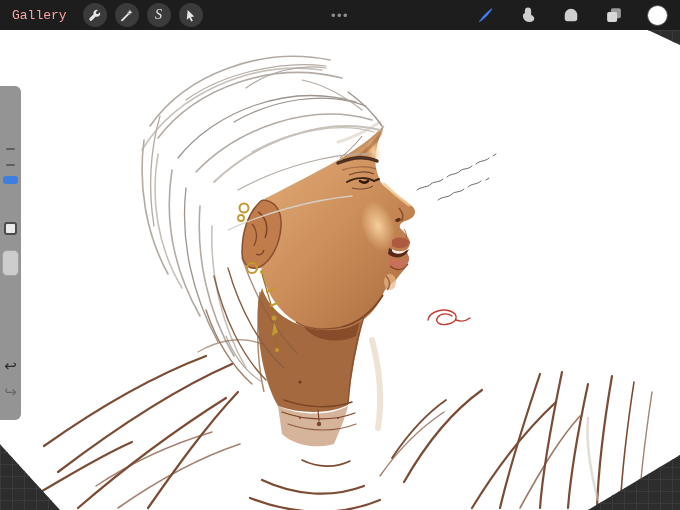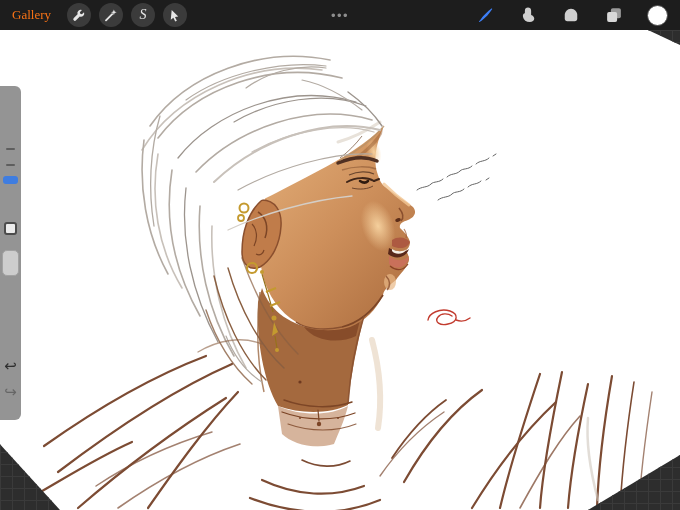--- a/index.html
+++ b/index.html
@@ -27,22 +27,22 @@
   .corner-br { left:588px; top:455px; width:92px; height:55px;
                clip-path:polygon(100% 0, 100% 100%, 0 100%); }
   .corner-tr { left:648px; top:30px; width:32px; height:15px;
                clip-path:polygon(0 0, 100% 0, 100% 100%); }
 
   
   .topbar { position:absolute; left:0; top:0; width:680px; height:30px;
             background:#1d1d1d; z-index:20; display:flex; align-items:center;
             justify-content:space-between; padding:0 12px; }
   .tb-left { display:flex; align-items:center; gap:8px; }
-  .gallery-btn { background:none; border:none; color:#f97316; font-size:13px;
-                 font-family:Liberation Serif, serif; padding:0 8px 0 0; cursor:pointer; }
+  .gallery-btn { background:none; border:none; color:#fca5a5; font-size:13px;
+                 font-family:Liberation Mono, monospace; padding:0 8px 0 0; cursor:pointer; }
   .circle-btn { width:24px; height:24px; border-radius:50%; border:none;
                 background:#3b3b3b; display:flex; align-items:center;
                 justify-content:center; cursor:pointer; padding:0; }
   .sel-s { font-family:"Liberation Serif", serif; font-style:italic;
            font-size:14px; color:#e8e8e8; line-height:1; }
   .tb-center { position:absolute; left:50%; transform:translateX(-50%);
                color:#8d8d8d; font-size:13px; letter-spacing:1.5px; cursor:pointer; }
   .tb-right { display:flex; align-items:center; gap:23px; }
   .tool-btn { background:none; border:none; padding:0; cursor:pointer;
               display:flex; align-items:center; justify-content:center; }

